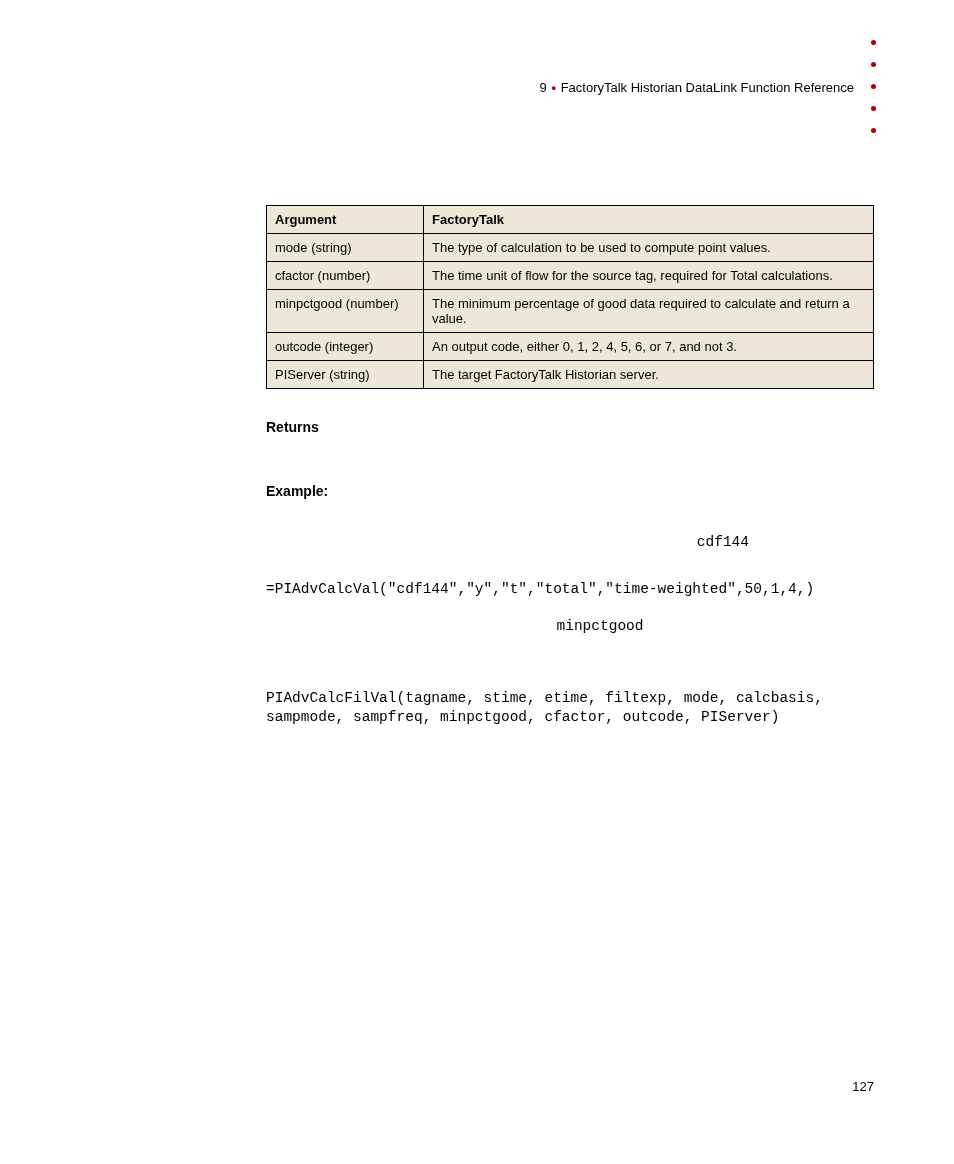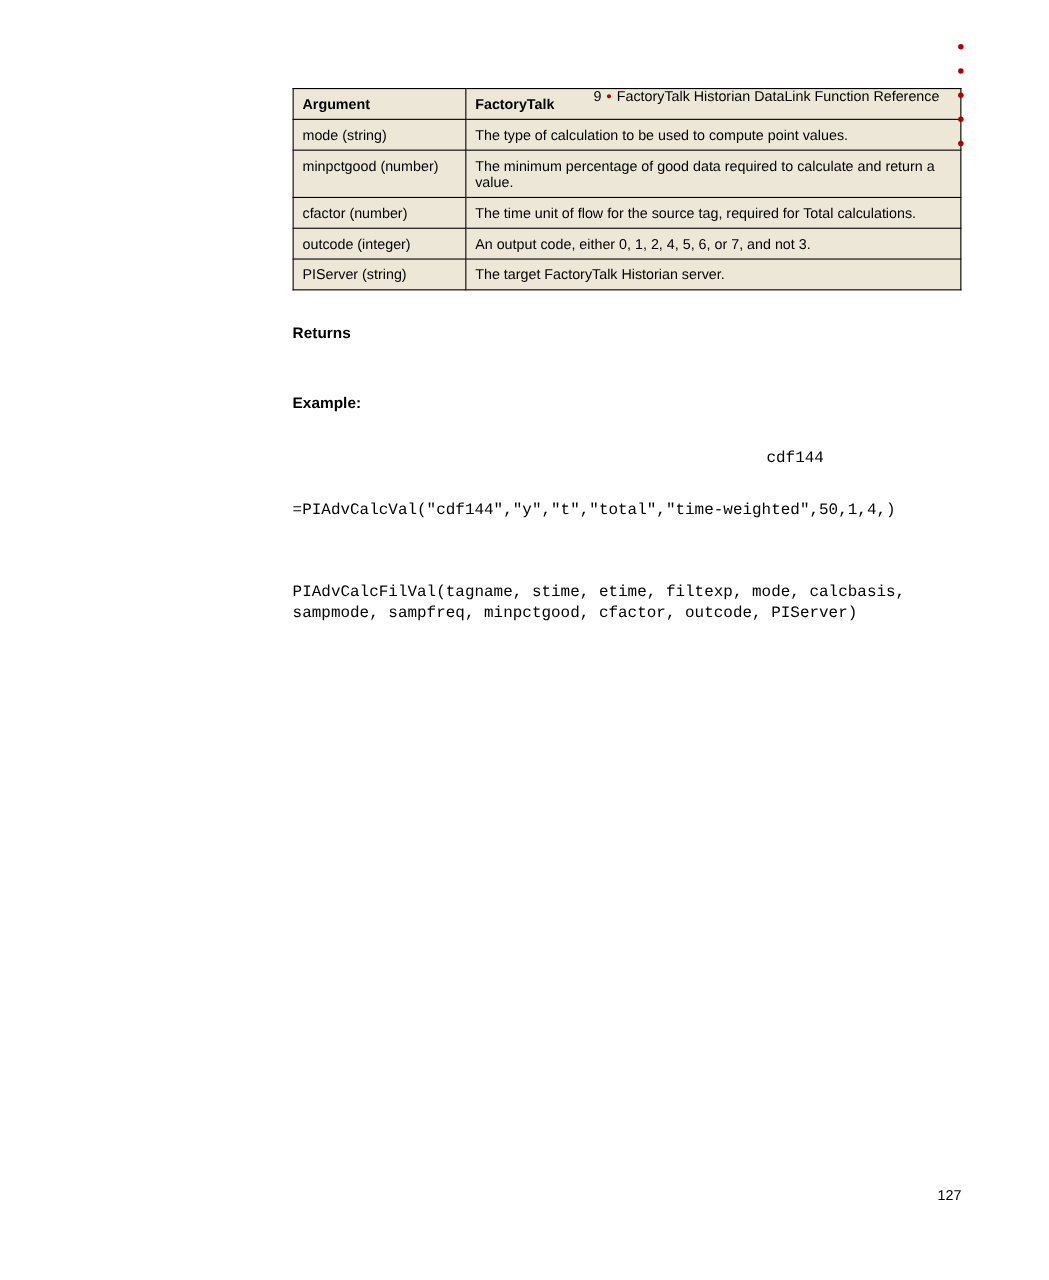--- a/index.html
+++ b/index.html
@@ -43,20 +43,21 @@
     flex-direction: column;
     gap: 17px;
   }
   .dots-col .d {
     width: 5px;
     height: 5px;
     background: #b00000;
     border-radius: 50%;
   }
   .content {
+    margin-top: 125px;
     margin-left: 186px;
     width: 608px;
   }
   table.argtable {
     border-collapse: collapse;
     width: 100%;
     font-size: 13px;
   }
   table.argtable th, table.argtable td {
     border: 1px solid #000;
@@ -139,46 +140,47 @@
           <th>Argument</th>
           <th>FactoryTalk</th>
         </tr>
       </thead>
       <tbody>
         <tr>
           <td class="col-arg">mode (string)</td>
           <td>The type of calculation to be used to compute point values.</td>
         </tr>
         <tr>
+          <td class="col-arg">cfactor (number)</td>
+          <td>The time unit of flow for the source tag, required for Total calculations.</td>
+        </tr>
+        <tr>
           <td class="col-arg">minpctgood (number)</td>
           <td>The minimum percentage of good data required to calculate and return a value.</td>
-        </tr>
-        <tr>
-          <td class="col-arg">cfactor (number)</td>
-          <td>The time unit of flow for the source tag, required for Total calculations.</td>
         </tr>
         <tr>
           <td class="col-arg">outcode (integer)</td>
           <td>An output code, either 0, 1, 2, 4, 5, 6, or 7, and not 3.</td>
         </tr>
         <tr>
           <td class="col-arg">PIServer (string)</td>
           <td>The target FactoryTalk Historian server.</td>
         </tr>
       </tbody>
     </table>
 
     <div class="section-head">Returns</div>
 
     <div class="section-head" style="margin-top:48px;">Example:</div>
 
     <div class="float-mono-right">cdf144</div>
 
     <div class="code-block" style="margin-top:30px;">=PIAdvCalcVal("cdf144","y","t","total","time-weighted",50,1,4,)</div>
 
+    <div class="float-mono-center">minpctgood</div>
 
 
     <div class="code-block" style="margin-top:55px;">PIAdvCalcFilVal(tagname, stime, etime, filtexp, mode, calcbasis, sampmode, sampfreq, minpctgood, cfactor, outcode, PIServer)</div>
 
   </div>
 
   <div class="page-num">127</div>
 
 </div>
 

